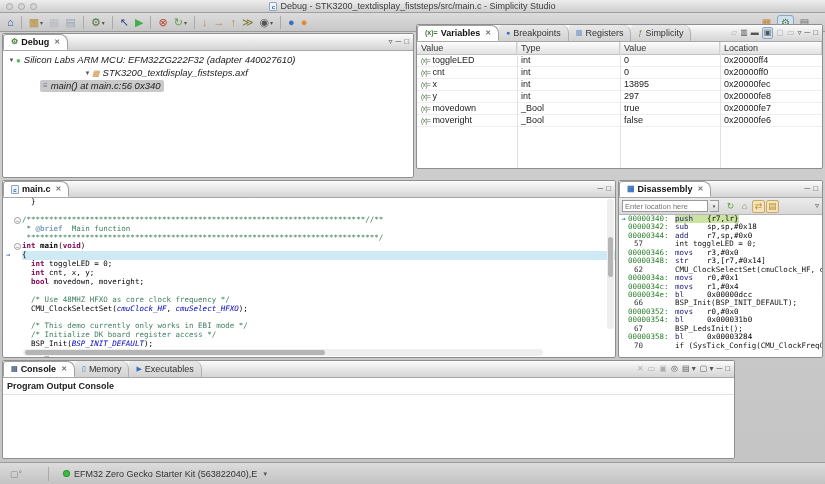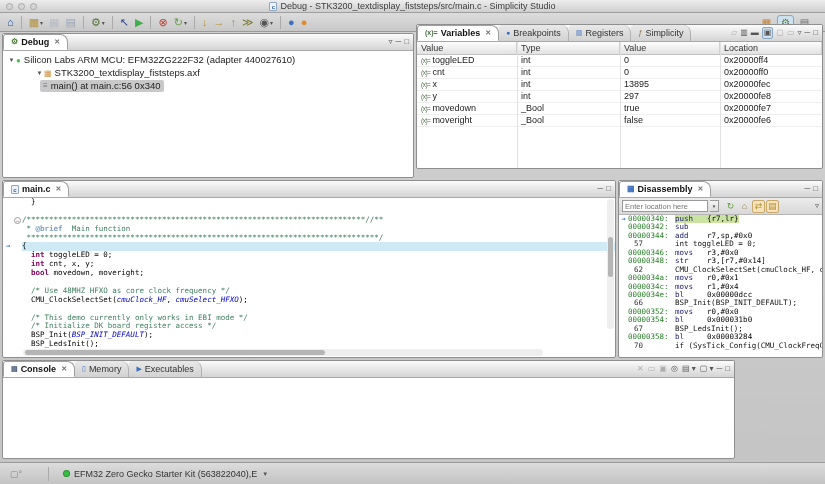--- a/index.html
+++ b/index.html
@@ -32,21 +32,21 @@
   .tab.sel{background:#fff;border:1px solid #a0a0a0;border-bottom:1px solid #fff;font-weight:bold;color:#111;}
   .tabx{font-size:7px;color:#777;margin-left:2px;}
   .tabico{font-size:8px;line-height:8px;}
   .paneltools{margin-left:auto;display:flex;align-items:center;gap:3px;padding-right:4px;height:16px;}
   .ptool{font-size:8px;color:#555;line-height:10px;}
   .ptool.dim{opacity:.4;}
   .ptool.pressed{background:#cfe0ef;border:1px solid #8aa6c0;border-radius:2px;padding:0 1px;}
 
   
   .tree{padding-top:2px;font-size:9.5px;}
-  .trow{height:13px;display:flex;align-items:center;white-space:nowrap;}
+  .trow{height:13px;display:flex;align-items:center;white-space:nowrap;font-style:italic;}
   .twist{width:9px;font-size:6px;color:#555;text-align:center;}
   .ticon{font-size:8px;margin-right:3px;}
   .trow .tsel{background:#c9c9c9;border-radius:2px;padding:0 3px;display:flex;align-items:center;height:12px;}
 
   
   .vwrap{position:relative;height:calc(100% - 17px);}
   .vhead{display:flex;height:13px;background:linear-gradient(#fdfdfd,#e2e2e2);border-bottom:1px solid #c2c2c2;font-size:9px;color:#333;}
   .vhead div{padding:1px 4px;border-right:1px solid #cfcfcf;}
   .vrow{display:flex;height:12px;font-size:9px;border-bottom:1px solid #efefef;}
   .vrow div{padding:0 4px;overflow:hidden;white-space:nowrap;}
@@ -197,21 +197,21 @@
         <span class="ptool">▿</span>
         <span class="ptool">─</span>
         <span class="ptool">□</span>
       </span>
     </div>
     <div class="tree">
         <div class="trow" style="padding-left: 4px;">
           <span class="twist">▼</span>
           <span><span class="ticon" style="color: rgb(92, 184, 92);">●</span><span>Silicon Labs ARM MCU: EFM32ZG222F32 (adapter 440027610)</span></span>
         </div>
-        <div class="trow" style="padding-left: 32px;">
+        <div class="trow" style="padding-left: 32px; margin-left: 48px;">
           <span class="twist">▼</span>
           <span><span class="ticon" style="color: rgb(200, 140, 60);">▦</span><span>STK3200_textdisplay_fiststeps.axf</span></span>
         </div>
         <div class="trow" style="padding-left: 28px;">
           <span class="twist"></span>
           <span class="tsel">
             <span class="ticon" style="color: rgb(106, 122, 138);">≡</span>
             <span>main() at main.c:56 0x340</span>
           </span>
         </div>
@@ -315,20 +315,21 @@
         <span class="ptool">─</span>
         <span class="ptool">□</span>
       </span>
     </div>
     <div class="code" style="position:relative;height:160px;overflow:hidden;">
         <div class="cline"><span class="ann"></span><span class="foldc"></span><span class="ctext"><span class="p">  }</span></span></div>
         <div class="cline"><span class="ann"></span><span class="foldc"></span><span class="ctext"></span></div>
         <div class="cline"><span class="ann"></span><span class="foldc"><span class="foldm">−</span></span><span class="ctext"><span class="cmt">/***************************************************************************//**</span></span></div>
         <div class="cline"><span class="ann"></span><span class="foldc"></span><span class="ctext"><span class="cmt"> * </span><span class="doc">@brief</span><span class="cmt">  Main function</span></span></div>
         <div class="cline"><span class="ann"></span><span class="foldc"></span><span class="ctext"><span class="cmt"> ******************************************************************************/</span></span></div>
+        <div class="cline"><span class="ann"></span><span class="foldc"><span class="foldm">−</span></span><span class="ctext"><span class="kw">int</span><span class="p"> </span><span class="fn">main</span><span class="p">(</span><span class="kw">void</span><span class="p">)</span></span></div>
         <div class="cline cur"><span class="ann">→</span><span class="foldc"></span><span class="ctext"><span class="p">{</span></span></div>
         <div class="cline"><span class="ann"></span><span class="foldc"></span><span class="ctext"><span class="p">  </span><span class="kw">int</span><span class="p"> toggleLED = 0;</span></span></div>
         <div class="cline"><span class="ann"></span><span class="foldc"></span><span class="ctext"><span class="p">  </span><span class="kw">int</span><span class="p"> cnt, x, y;</span></span></div>
         <div class="cline"><span class="ann"></span><span class="foldc"></span><span class="ctext"><span class="p">  </span><span class="kw">bool</span><span class="p"> movedown, moveright;</span></span></div>
         <div class="cline"><span class="ann"></span><span class="foldc"></span><span class="ctext"></span></div>
         <div class="cline"><span class="ann"></span><span class="foldc"></span><span class="ctext"><span class="cmt">  /* Use 48MHZ HFXO as core clock frequency */</span></span></div>
         <div class="cline"><span class="ann"></span><span class="foldc"></span><span class="ctext"><span class="p">  CMU_ClockSelectSet(</span><span class="const">cmuClock_HF</span><span class="p">, </span><span class="const">cmuSelect_HFXO</span><span class="p">);</span></span></div>
         <div class="cline"><span class="ann"></span><span class="foldc"></span><span class="ctext"></span></div>
         <div class="cline"><span class="ann"></span><span class="foldc"></span><span class="ctext"><span class="cmt">  /* This demo currently only works in EBI mode */</span></span></div>
         <div class="cline"><span class="ann"></span><span class="foldc"></span><span class="ctext"><span class="cmt">  /* Initialize DK board register access */</span></span></div>
@@ -361,21 +362,21 @@
       <span style="display:flex;gap:1px;margin-left:3px;">
           <span class="dbtn" style="color: rgb(95, 158, 63);">↻</span>
           <span class="dbtn" style="color: rgb(138, 109, 59);">⌂</span>
           <span class="dbtn pressed" style="color: rgb(184, 145, 43);">⇄</span>
           <span class="dbtn pressed" style="color: rgb(184, 145, 43);">▤</span>
         </span>
       <span class="ptool" style="margin-left:auto;">▿</span>
     </div>
     <div style="overflow:hidden;height:143px;">
         <div class="dline"><span class="dgut">→</span><span class="daddr">00000340:</span><span class="dhl" style="display: flex;"><span class="dop">push</span><span class="dargs">{r7,lr}</span></span></div>
-        <div class="dline"><span class="dgut"></span><span class="daddr">00000342:</span><span style="display: flex; flex-direction: column;"><span class="dop">sub</span><span class="dargs">sp,sp,#0x18</span></span></div>
+        <div class="dline"><span class="dgut"></span><span class="daddr">00000342:</span><span style="display: flex;"><span class="dop">sub</span><span class="dargs">sp,sp,#0x18</span></span></div>
         <div class="dline"><span class="dgut"></span><span class="daddr">00000344:</span><span style="display: flex;"><span class="dop">add</span><span class="dargs">r7,sp,#0x0</span></span></div>
         <div class="dline"><span class="dgut"></span><span class="dlno">57</span><span class="dsrc">int toggleLED = 0;</span></div>
         <div class="dline"><span class="dgut"></span><span class="daddr">00000346:</span><span style="display: flex;"><span class="dop">movs</span><span class="dargs">r3,#0x0</span></span></div>
         <div class="dline"><span class="dgut"></span><span class="daddr">00000348:</span><span style="display: flex;"><span class="dop">str</span><span class="dargs">r3,[r7,#0x14]</span></span></div>
         <div class="dline"><span class="dgut"></span><span class="dlno">62</span><span class="dsrc">CMU_ClockSelectSet(cmuClock_HF, cm</span></div>
         <div class="dline"><span class="dgut"></span><span class="daddr">0000034a:</span><span style="display: flex;"><span class="dop">movs</span><span class="dargs">r0,#0x1</span></span></div>
         <div class="dline"><span class="dgut"></span><span class="daddr">0000034c:</span><span style="display: flex;"><span class="dop">movs</span><span class="dargs">r1,#0x4</span></span></div>
         <div class="dline"><span class="dgut"></span><span class="daddr">0000034e:</span><span style="display: flex;"><span class="dop">bl</span><span class="dargs">0x00000dcc</span></span></div>
         <div class="dline"><span class="dgut"></span><span class="dlno">66</span><span class="dsrc">BSP_Init(BSP_INIT_DEFAULT);</span></div>
         <div class="dline"><span class="dgut"></span><span class="daddr">00000352:</span><span style="display: flex;"><span class="dop">movs</span><span class="dargs">r0,#0x0</span></span></div>
@@ -409,20 +410,21 @@
             <span class="ptool dim">▭</span>
             <span class="ptool dim">▣</span>
             <span class="ptool">◎</span>
             <span class="ptool">▤ ▾</span>
             <span class="ptool">▢ ▾</span>
           </span>
         <span class="ptool">─</span>
         <span class="ptool">□</span>
       </span>
     </div>
+    <div class="con-title">Program Output Console</div>
     <div style="height:60px;background:#fff;"></div>
   </div>
 
   <div class="statusbar">
     <span class="trimico">▢°</span>
     <span class="statussep"></span>
     <span class="dot" style="background: rgb(53, 193, 63);"></span>
     <span>EFM32 Zero Gecko Starter Kit (563822040),E</span>
     <span class="caret">▼</span>
   </div>

